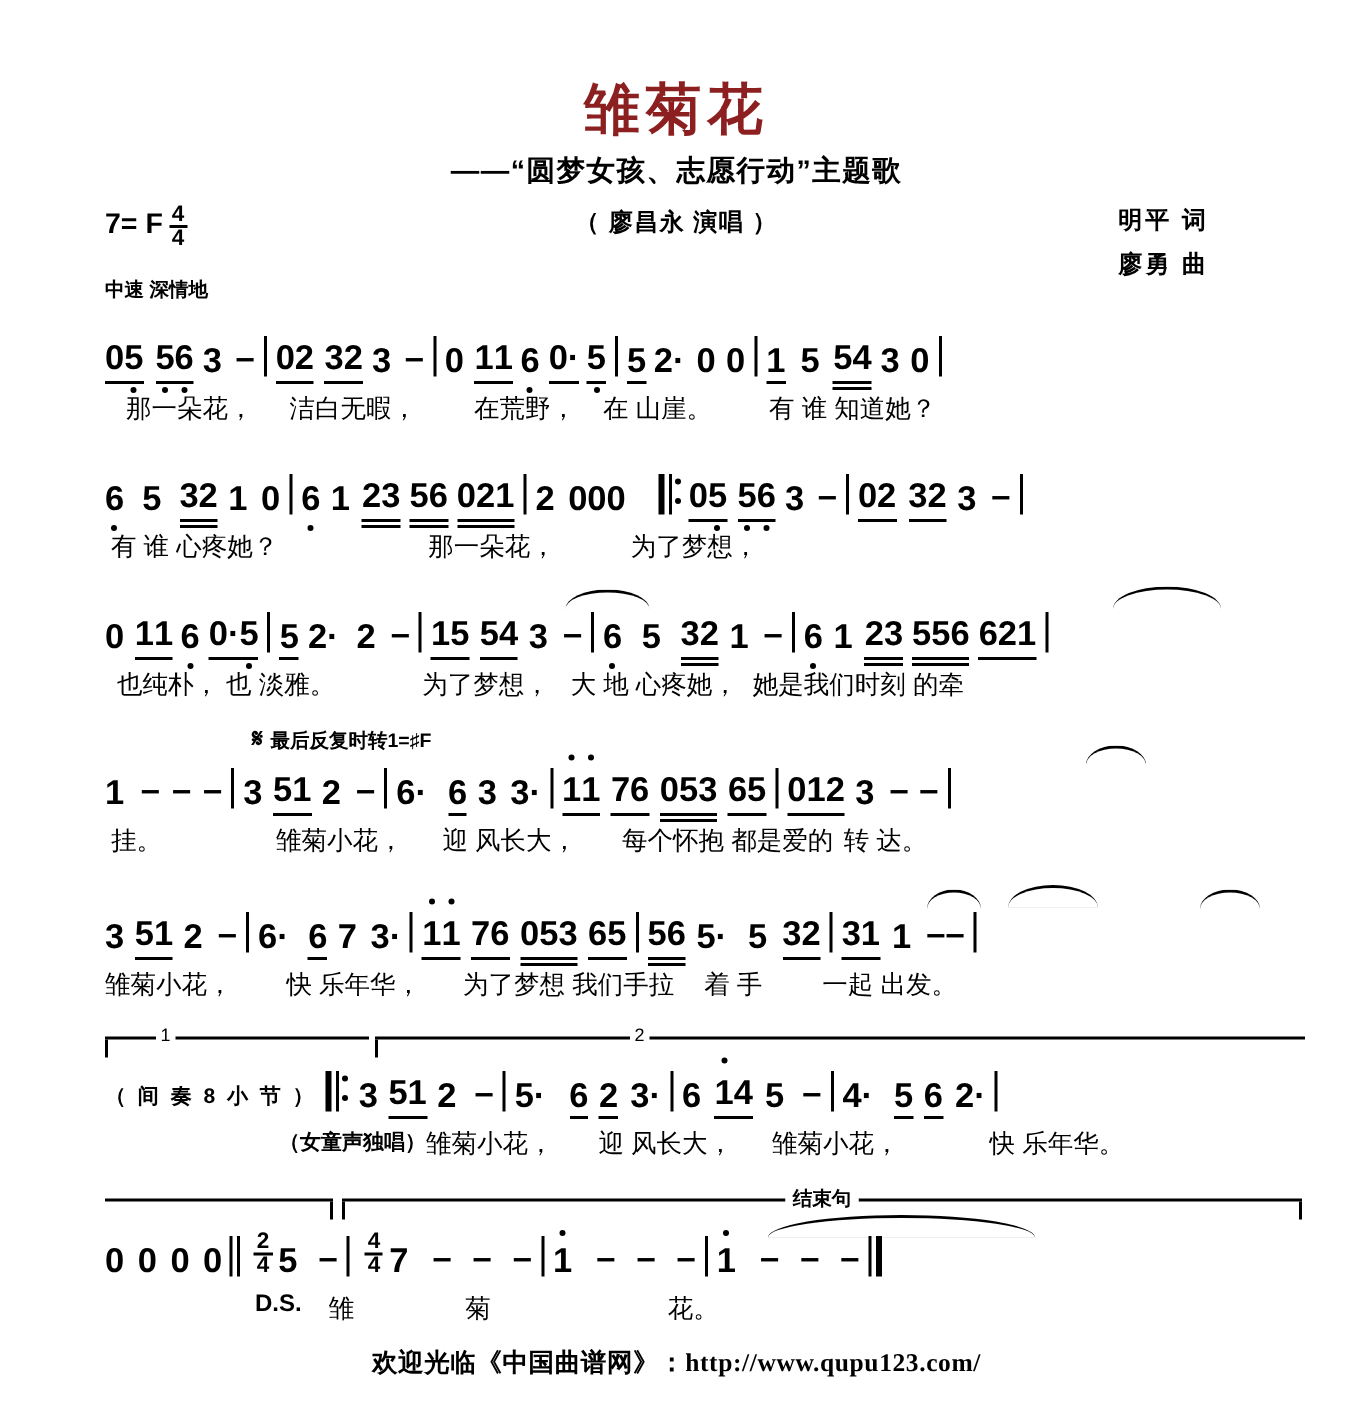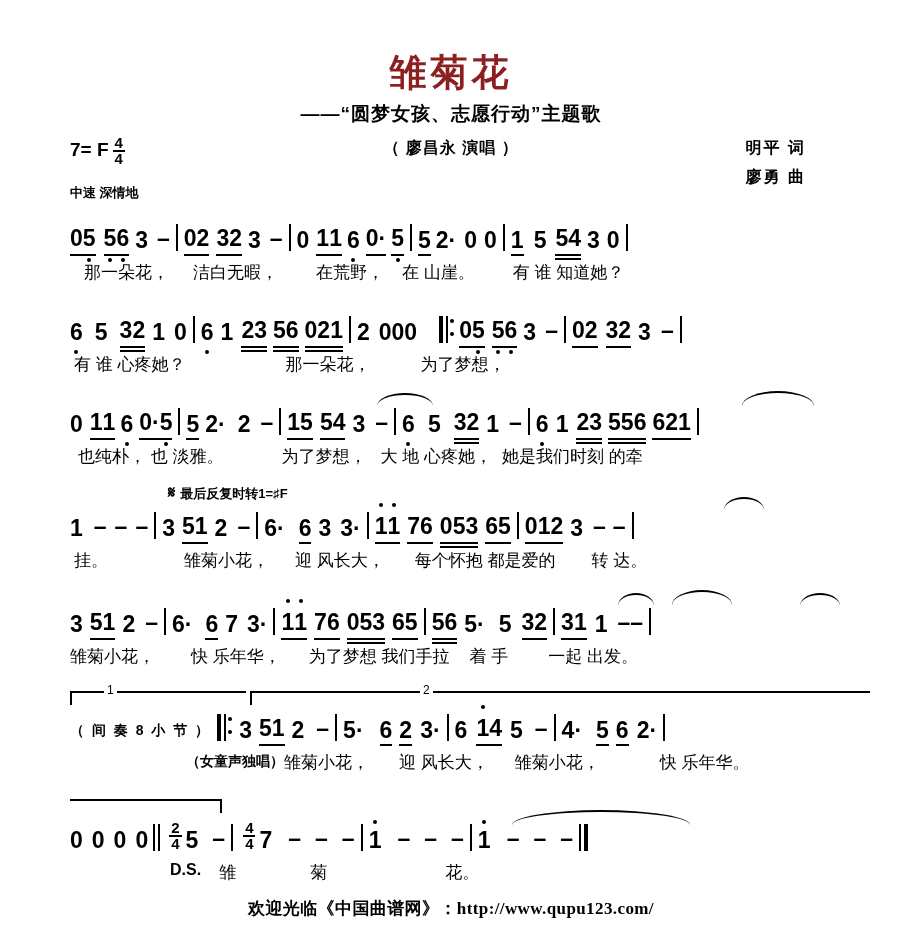--- a/index.html
+++ b/index.html
@@ -517,21 +517,21 @@
       <span class="dash">–</span>
       <span class="sp" style="width:7px"></span>
       <span class="dash">–</span>
       <span class="bar"></span>
     </div>
     <div class="lyr-row">
       <span style="margin-left:4px">挂。</span>
       <span style="margin-left:76px">雏菊小花，</span>
       <span style="margin-left:26px">迎  风长大，</span>
       <span style="margin-left:30px">每个怀抱 都是爱的</span>
-      <span style="margin-left:36px">转  达。</span>
+      <span style="margin-left:7px">转  达。</span>
     </div>
   </div>
 
   <div class="system" style="margin-left:70px;width:800px;margin-top:26px;position:relative;">
     <div class="slur" style="left:548px;top:-10px;width:36px;"></div>
     <div class="slur wide" style="left:602px;top:-13px;width:60px;"></div>
     <div class="slur" style="left:730px;top:-10px;width:40px;"></div>
     <div class="notes-row">
       <span class="n">3</span>
       <span class="sp" style="width:7px"></span>
@@ -635,20 +635,23 @@
       <span class="solonote" style="margin-left:116px;padding-top:2px;">（女童声独唱）</span>
       <span style="margin-left:0px">雏菊小花，</span>
       <span style="margin-left:30px">迎  风长大，</span>
       <span style="margin-left:26px">雏菊小花，</span>
       <span style="margin-left:60px">快 乐年华。</span>
     </div>
   </div>
 
   <div class="system" style="margin-left:70px;width:800px;margin-top:40px;position:relative;">
     <div class="volta r" style="left:0px;top:-20px;width:152px;"></div>
+    <div class="volta l r" style="left:158px;top:-20px;width:640px;">
+      <span class="endlab">结束句</span>
+    </div>
     <div class="slur wide" style="left:442px;top:-9px;width:178px;"></div>
     <div class="notes-row">
       <span class="n">0</span>
       <span class="sp" style="width:9px"></span>
       <span class="n">0</span>
       <span class="sp" style="width:9px"></span>
       <span class="n">0</span>
       <span class="sp" style="width:9px"></span>
       <span class="n">0</span>
       <span class="dblbar">

